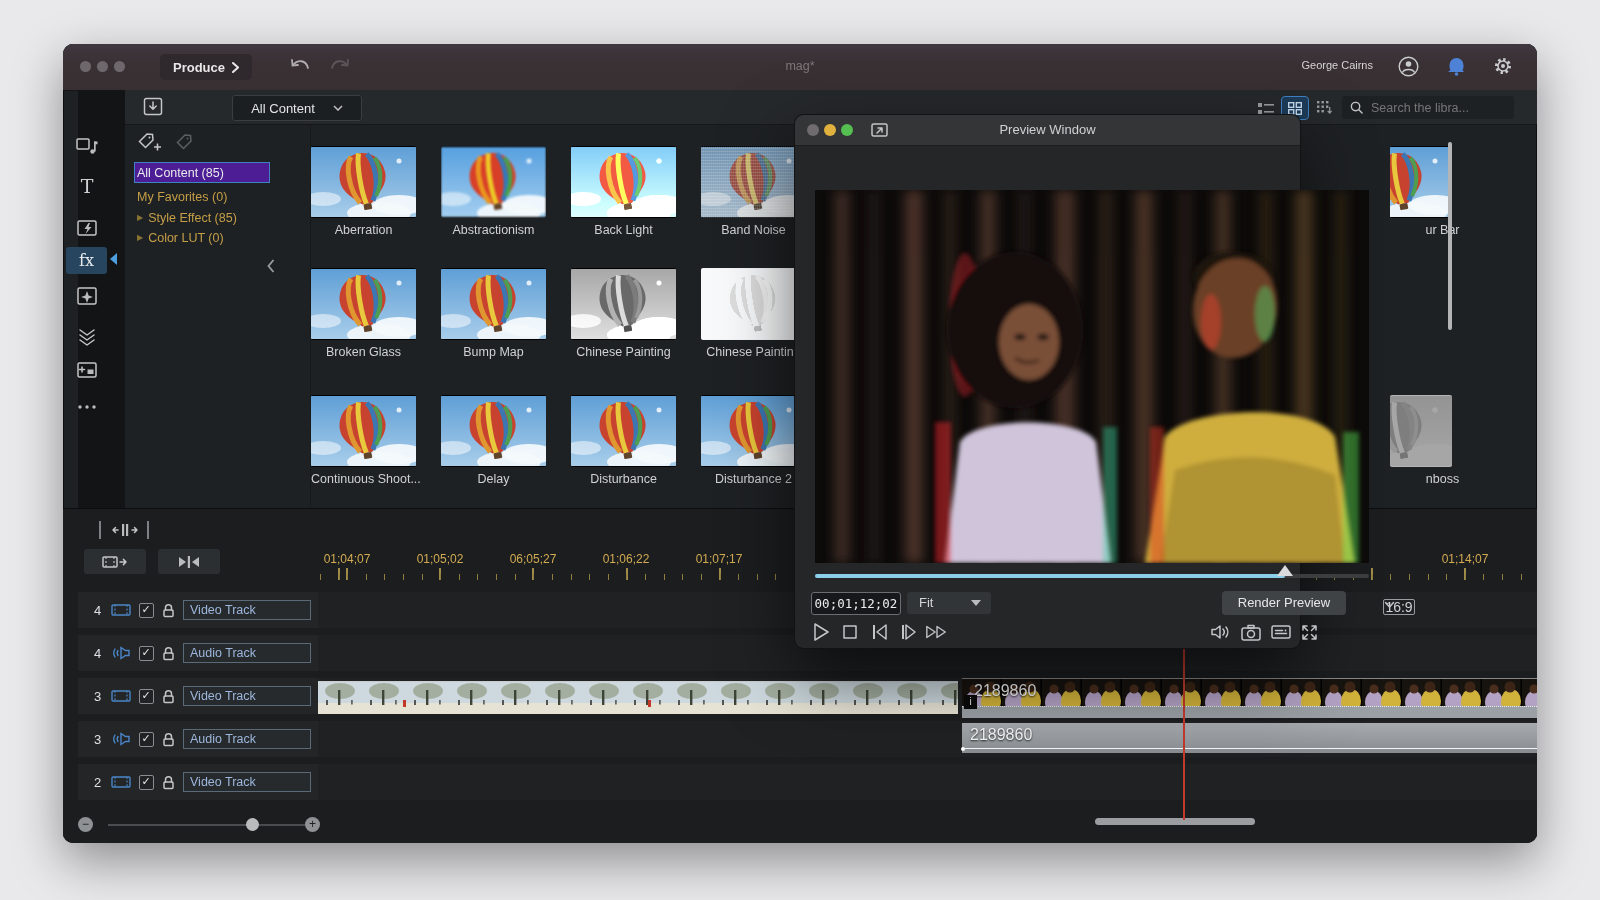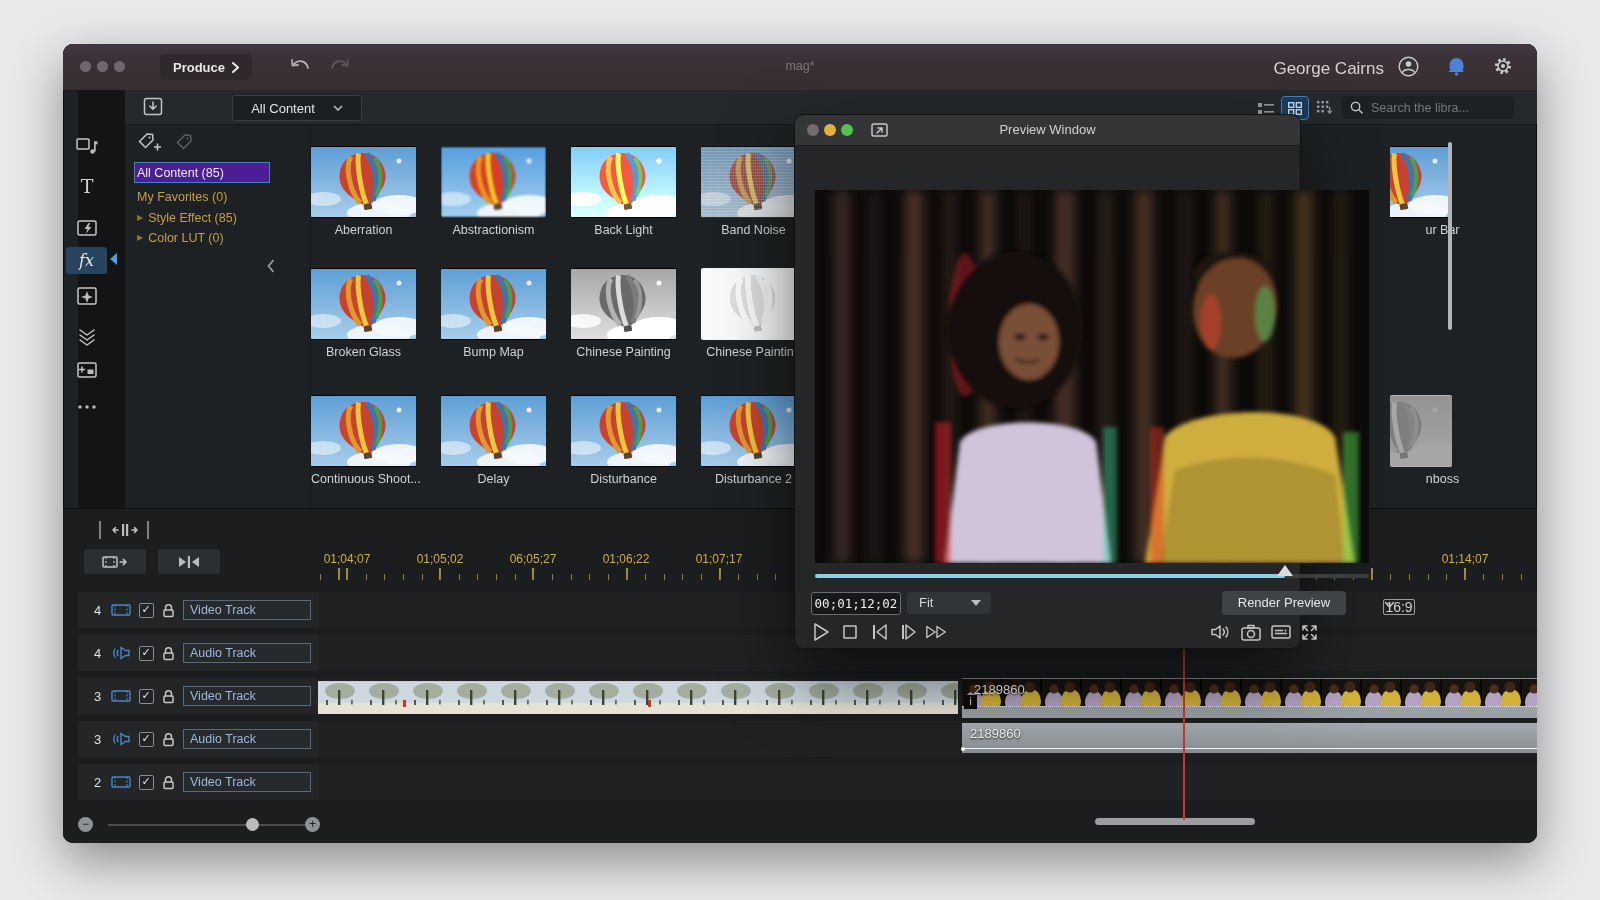--- a/index.html
+++ b/index.html
@@ -7,37 +7,37 @@
     -webkit-font-smoothing:antialiased}
   .a{position:absolute}
   .app{position:absolute;left:63px;top:44px;width:1474px;height:799px;background:#1e2123;
     border-radius:10px;box-shadow:0 18px 50px rgba(0,0,0,.4), inset 0 0 0 1px #0c0d0e;overflow:hidden}
   
   .tbar{position:absolute;left:0;top:0;width:100%;height:46px;background:linear-gradient(180deg,#403740 0%,#3a3135 40%,#382f33 100%);border-bottom:1px solid #171316}
   .dot{position:absolute;width:11px;height:11px;border-radius:50%;top:17px}
   .btn-produce{position:absolute;left:97px;top:10px;width:92px;height:26px;background:#2f282c;
     border-radius:5px;color:#e8e6e7;font-size:13px;font-weight:bold;display:flex;align-items:center;justify-content:center;gap:7px}
   .doc-title{position:absolute;left:0;right:0;top:15px;text-align:center;color:#7d777a;font-size:12.5px}
-  .user-name{position:absolute;right:153px;top:15px;color:#d6d3d5;font-size:17px}
+  .user-name{position:absolute;right:164px;top:15px;color:#d6d3d5;font-size:11px}
   
   .libhead{position:absolute;left:62px;top:46px;right:0;height:34px;background:#26292c;border-bottom:1px solid #15171a}
   .dropdown{position:absolute;left:169px;top:51px;width:128px;height:24px;background:#1c1f21;border:1px solid #3a3e41;
     border-radius:3px;color:#e3e5e7;font-size:13px;display:flex;align-items:center;justify-content:center;gap:18px}
   .searchbox{position:absolute;left:1279px;top:52px;width:172px;height:23px;background:#1e2124;border-radius:3px;
     display:flex;align-items:center;gap:6px;padding-left:8px;box-sizing:border-box}
   .searchbox input{background:transparent;border:none;outline:none;color:#9a9da0;font-size:12.5px;width:130px;font-family:"Liberation Sans",sans-serif}
   .viewbtn{position:absolute;top:53px;width:26px;height:22px;display:flex;align-items:center;justify-content:center;border-radius:3px}
   .viewbtn.active{background:#1d3c59;outline:1px solid #3f82c4}
   
   .rail{position:absolute;left:15px;top:46px;width:47px;height:420px;background:#121416}
   .rit{position:absolute;left:0;width:47px;height:28px;display:flex;align-items:center;justify-content:center}
   .fxbtn{position:absolute;left:3px;top:203px;width:41px;height:27px;background:#27455f;border-radius:3px;
     display:flex;align-items:center;justify-content:center}
   .fxmark{position:absolute;left:47px;top:209px;width:0;height:0;border-top:6px solid transparent;border-bottom:6px solid transparent;border-right:7px solid #4d9fe0}
-  .fxtxt{font-family:"DejaVu Serif","Liberation Serif",serif;font-style:italic;font-size:16px;color:#e7e9eb}
+  .fxtxt{font-family:"DejaVu Serif","Liberation Serif",serif;font-size:16px;color:#e7e9eb}
   
   .tagitem{position:absolute;left:72px;width:132px;height:19px;font-size:12.5px;color:#c59f47;display:flex;align-items:center;gap:5px;padding-left:2px}
   .tagitem.sel{color:#e8eaec;outline:1px solid #3f82c4;background:#4c1d95}
   .tagarrow{font-size:8px;color:#8a7434}
   .divline{position:absolute;background:#17191b}
   
   .fxcell{width:105px}
   .fxthumb{width:105px;height:72px;border-radius:2px;overflow:hidden;position:relative;background:#000}
   .fxthumb svg{display:block;width:105px;height:72px}
   .fxlabel{margin-top:5px;text-align:center;color:#cfd1d3;font-size:12.5px;white-space:nowrap}
@@ -63,21 +63,21 @@
     background-image:repeating-linear-gradient(90deg,#8f7d42 0 1px,transparent 1px 18.63px);background-position-x:29px}
   .ticks-maj{position:absolute;left:255px;top:524px;width:1219px;height:12px;
     background-image:repeating-linear-gradient(90deg,#a08c48 0 2px,transparent 2px 93.17px);background-position-x:28px}
   .trow{width:240px;height:36px;background:#232527;display:flex;align-items:center;gap:8px;padding-left:16px;box-sizing:border-box}
   .lane{position:absolute;left:255px;width:1219px;height:36px;background:#1f2123}
   .tnum{color:#dfe1e3;font-size:13px;width:9px}
   .tchk{width:13px;height:13px;background:#202224;border:1px solid #8a8d90;border-radius:2px;position:relative}
   .tchk::after{content:"\2713";position:absolute;left:1.5px;top:-1px;color:#e8eaec;font-size:11px}
   .tname{width:120px;height:17px;border:1px solid #5a6a78;background:#262a2d;color:#9db7dc;font-size:12.5px;
     padding:1px 0 0 6px;line-height:16px}
-  .cliplabel{position:absolute;color:#f2f3f4;font-size:13px;text-shadow:0 1px 2px rgba(0,0,0,.8)}
+  .cliplabel{position:absolute;color:#f2f3f4;font-size:16px;text-shadow:0 1px 2px rgba(0,0,0,.8)}
   .playhead{position:absolute;left:1120px;top:536px;width:2px;height:240px;background:#c13a2c;z-index:8}
   .zoomline{position:absolute;left:45px;top:780px;width:197px;height:2px;background:#4a4d50}
   .zbtn{position:absolute;width:15px;height:15px;border-radius:50%;background:#8f9294;color:#1d1f21;
     font-size:12px;line-height:14px;text-align:center;top:773px}
   .zthumb{position:absolute;left:183px;top:774px;width:13px;height:13px;border-radius:50%;background:#b9bbbd}
   .hscroll{position:absolute;left:1032px;top:774px;width:160px;height:7px;border-radius:4px;background:#9b9da0}
   
   .pw{position:absolute;left:732px;top:71px;width:505px;height:533px;background:#242628;border-radius:8px;
     z-index:50;box-shadow:0 28px 70px rgba(0,0,0,.6);outline:1px solid #121214}
   .pwt{position:absolute;left:0;top:0;width:100%;height:30px;background:#333537;border-radius:9px 9px 0 0;border-bottom:1px solid #1c1d1f}

